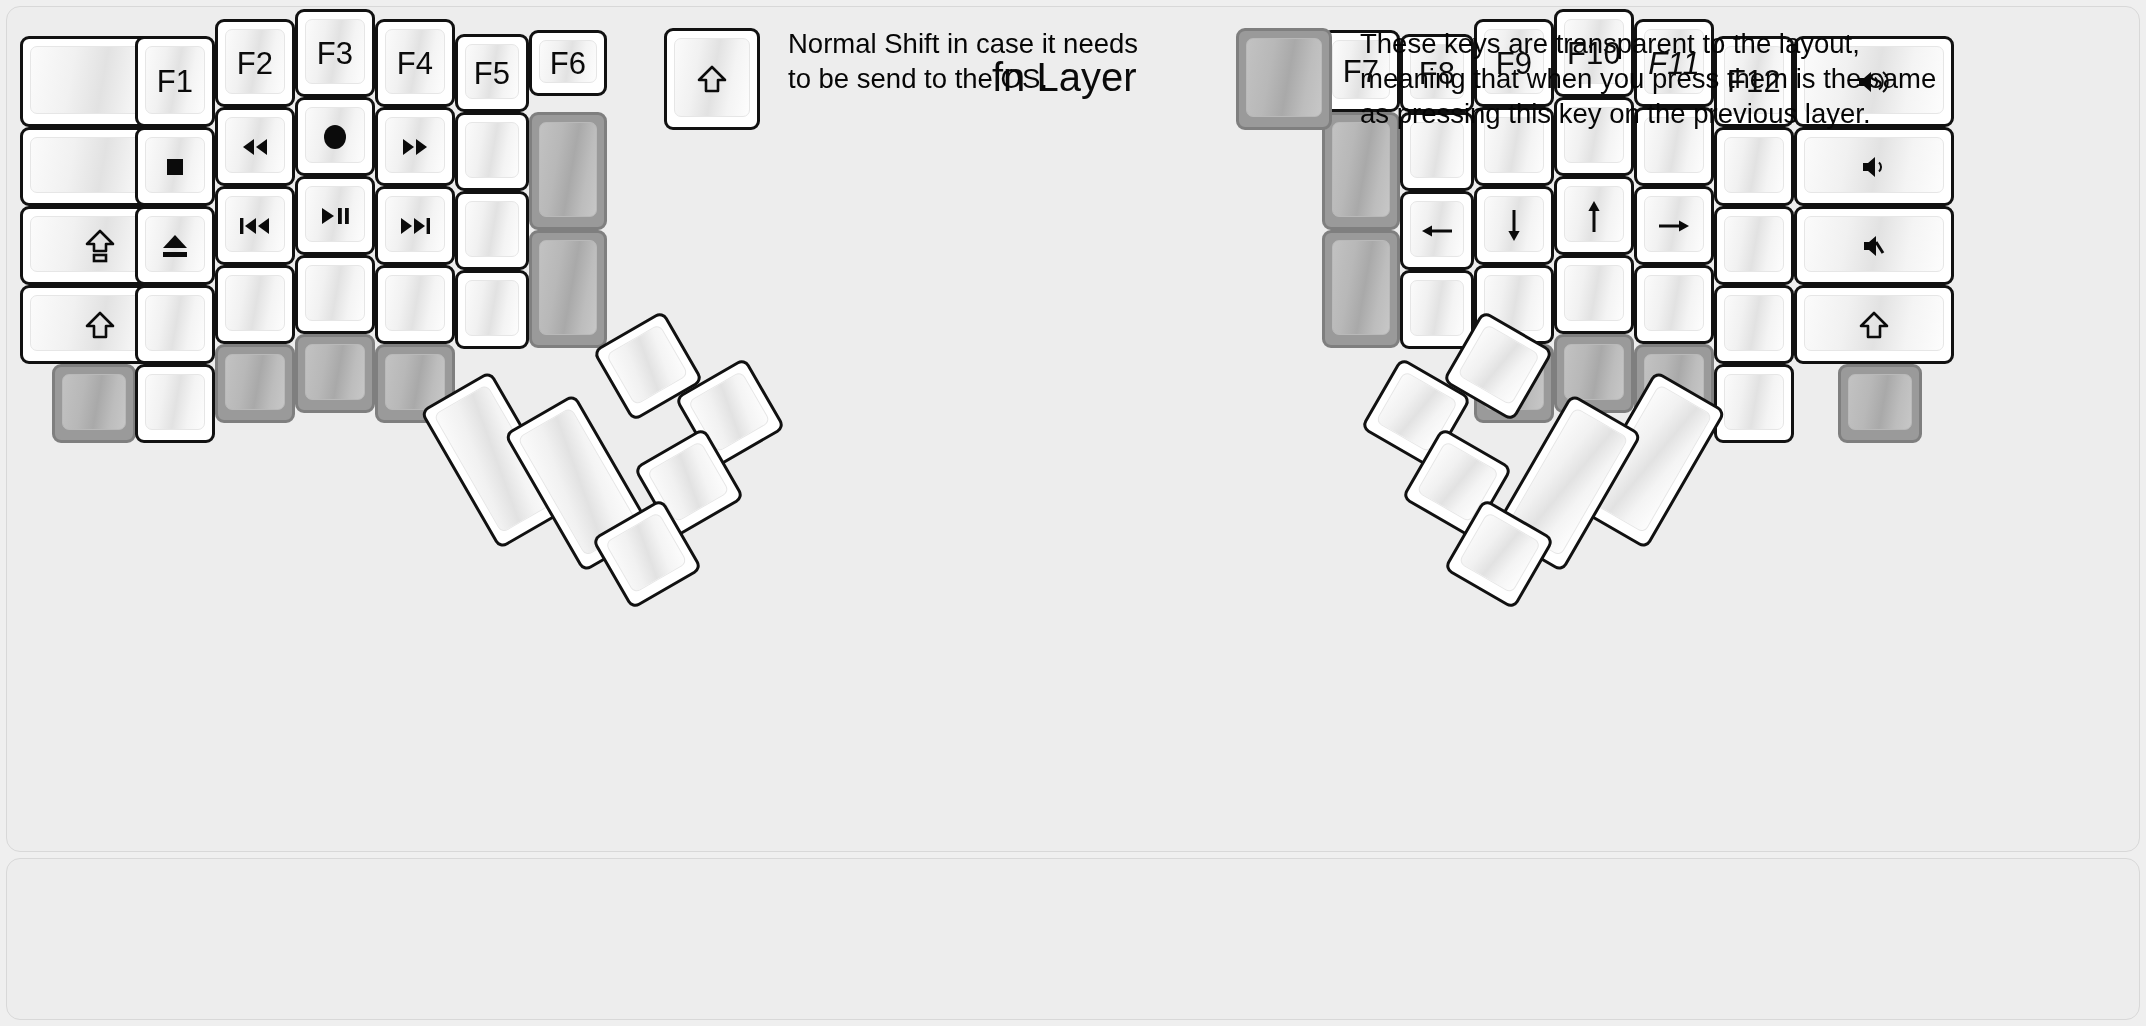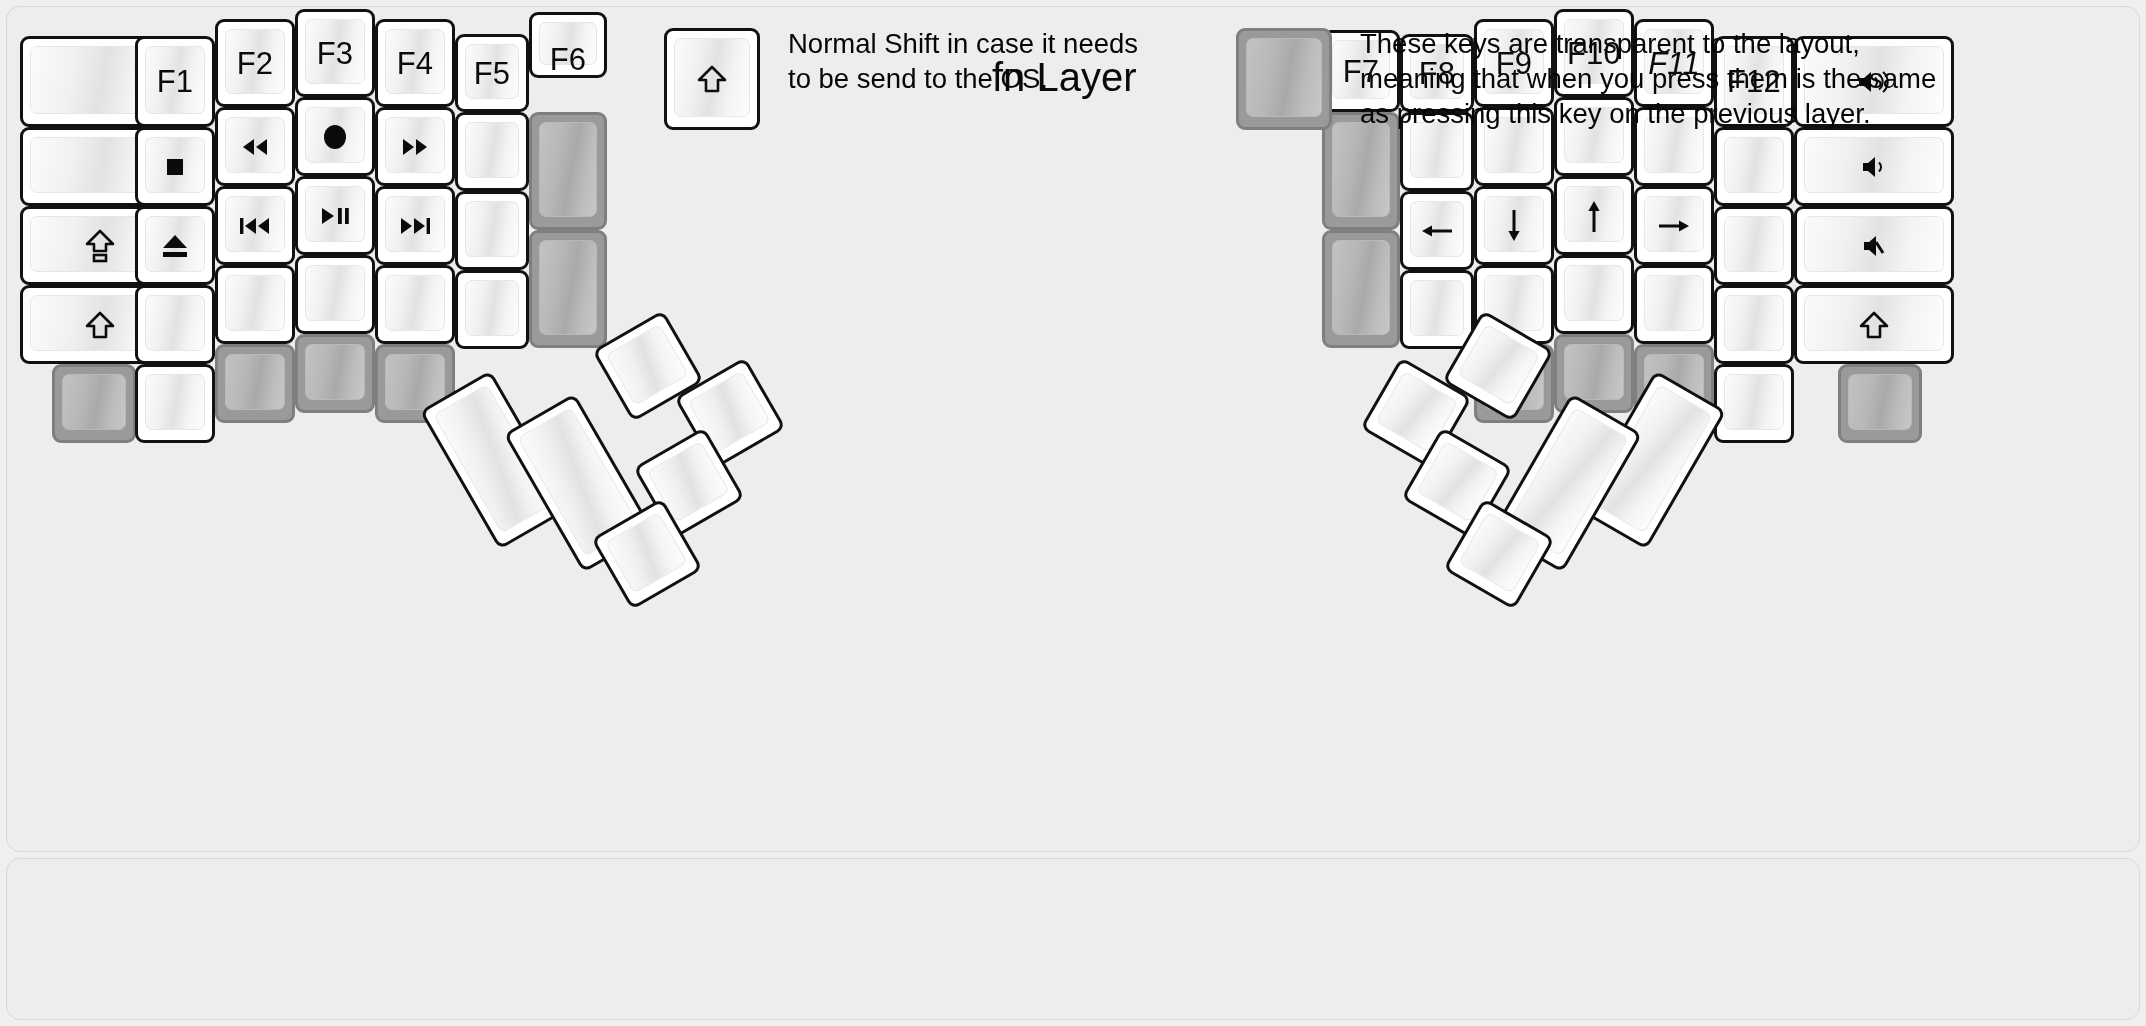--- a/index.html
+++ b/index.html
@@ -270,21 +270,21 @@
   <div class="key" style="left:455px;top:112px;width:74px;height:79px;">
       <div class="cap"></div>
     </div>
   <div class="key" style="left:455px;top:191px;width:74px;height:79px;">
       <div class="cap"></div>
     </div>
   <div class="key" style="left:455px;top:270px;width:74px;height:79px;">
       <div class="cap"></div>
     </div>
 
-  <div class="key" style="left:529px;top:12px;width:78px;height:66px;align-items:flex-end;">
+  <div class="key" style="left:529px;top:30px;width:78px;height:66px;">
     <div class="cap"></div>
       <span class="lg">F6</span>
   </div>
   <div class="key xparent" style="left:529px;top:112px;width:78px;height:118px;">
       <div class="cap"></div>
     </div>
   <div class="key xparent" style="left:529px;top:230px;width:78px;height:118px;">
       <div class="cap"></div>
     </div>
 

